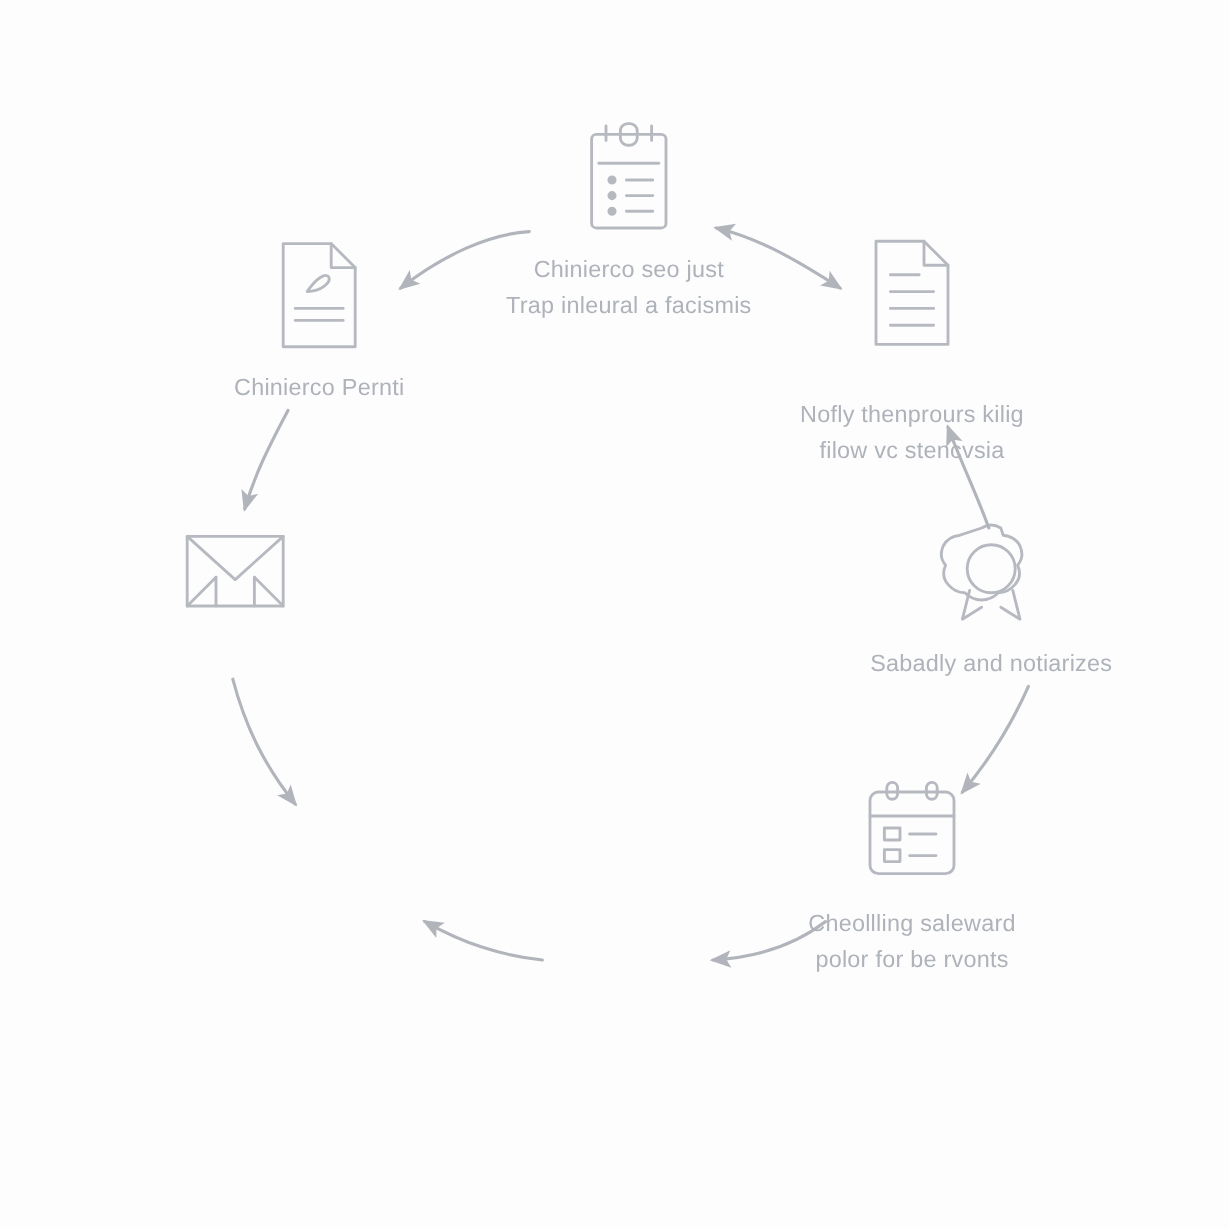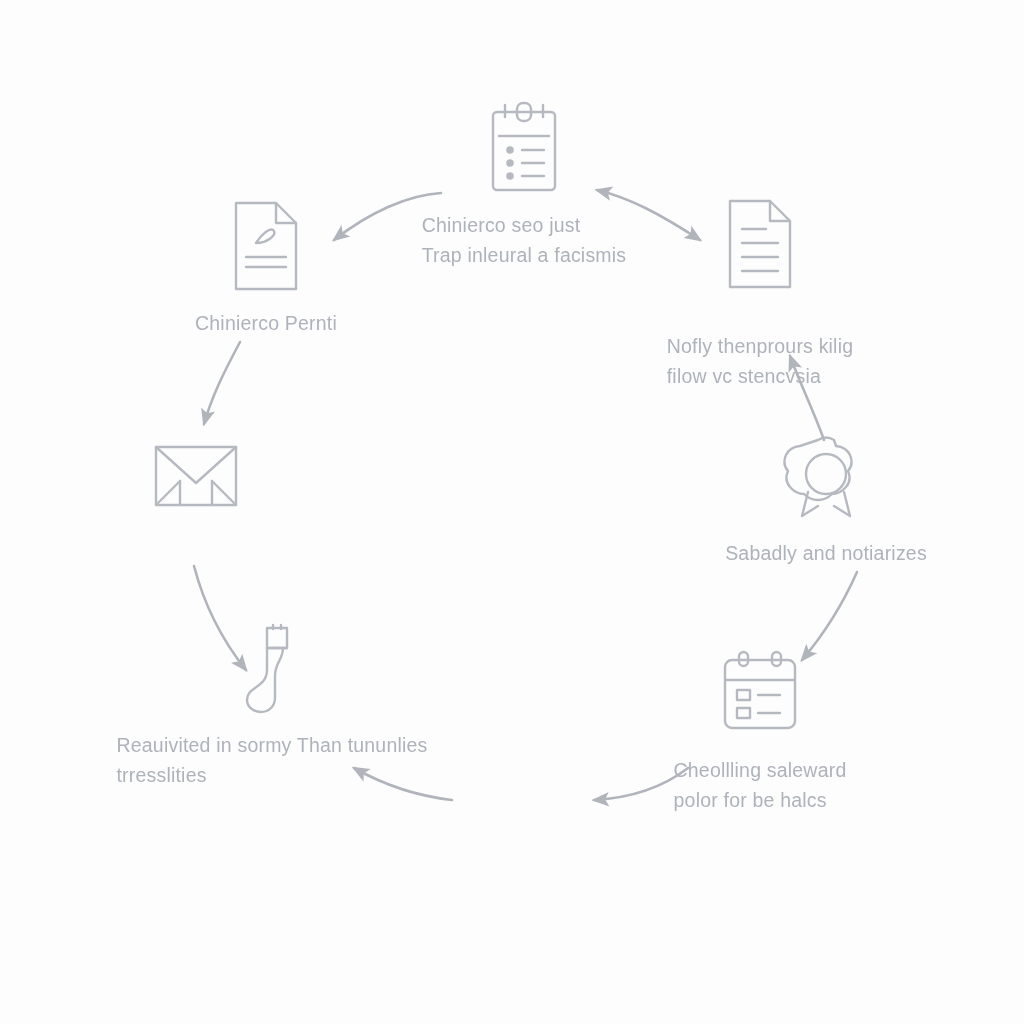--- a/index.html
+++ b/index.html
@@ -18,20 +18,21 @@
     width:330px;
   }
   .icon{
     width:96px;height:96px;
     display:flex;align-items:center;justify-content:center;
     opacity:.92;
   }
   .icon svg{display:block;}
   .label{
     margin-top:14px;
+    text-align:center;
     color:#aeb2b9;
     font-size:19.5px;
     line-height:30px;
     letter-spacing:.2px;
     font-weight:400;
     white-space:pre-line;
     filter:blur(.18px);
   }
   
   #node-top{left:524px;top:100px;}
@@ -135,43 +136,31 @@
       <svg width="92" height="92" viewBox="0 0 92 92" fill="none" stroke="#b1b5bb" stroke-width="2.4" stroke-linecap="round" stroke-linejoin="round">
         <path d="M38 10 q8 -5 16 0 l2 6 q10 1 14 9 q4 9 -2 16 q4 9 -2 16 q-6 7 -14 7 q-6 6 -14 6 q-8 0 -14 -6 q-8 0 -14 -7 q-6 -7 -2 -16 q-6 -7 -2 -16 q4 -8 14 -9 z"></path>
         <circle cx="46" cy="44" r="20"></circle>
         <path d="M28 62 L22 86 L38 76"></path>
         <path d="M64 62 L70 86 L54 76"></path>
       </svg>
     </div>
     <div class="label">Sabadly and notiarizes</div>
   </div>
 
-  <div class="node" id="node-bottom-left">
-    <div class="icon">
-      <svg width="66" height="92" viewBox="0 0 66 92" fill="none" stroke="#b1b5bb" stroke-width="2.4" stroke-linecap="round" stroke-linejoin="round">
-        <path d="M28 6 h20 v20 h-20 z"></path>
-        <path d="M28 26 h20"></path>
-        <path d="M34 3 v4 M42 3 v4"></path>
-        <path d="M28 26 v22 c0 18 -20 16 -20 30 c0 8 8 12 14 12 c8 0 14 -6 14 -14 v-22 c0 -14 8 -16 8 -28"></path>
-      </svg>
-    </div>
-    <div class="label">Reauivited in sormy Than tununlies
-trresslities</div>
-  </div>
 
   <div class="node" id="node-bottom-right">
     <div class="icon">
       <svg width="86" height="86" viewBox="0 0 86 86" fill="none" stroke="#b1b5bb" stroke-width="2.4" stroke-linecap="round" stroke-linejoin="round">
         <rect x="8" y="10" width="70" height="68" rx="7"></rect>
         <rect x="22" y="2" width="9" height="14" rx="4.5"></rect>
         <rect x="55" y="2" width="9" height="14" rx="4.5"></rect>
         <path d="M8 30 h70"></path>
         <rect x="20" y="40" width="13" height="10"></rect>
         <rect x="20" y="58" width="13" height="10"></rect>
         <path d="M41 45 h22 M41 63 h22"></path>
       </svg>
     </div>
     <div class="label">Cheollling saleward
-polor for be halcs</div>
+polor for be rvonts</div>
   </div>
 
 
 </div>
 
 </body></html>

